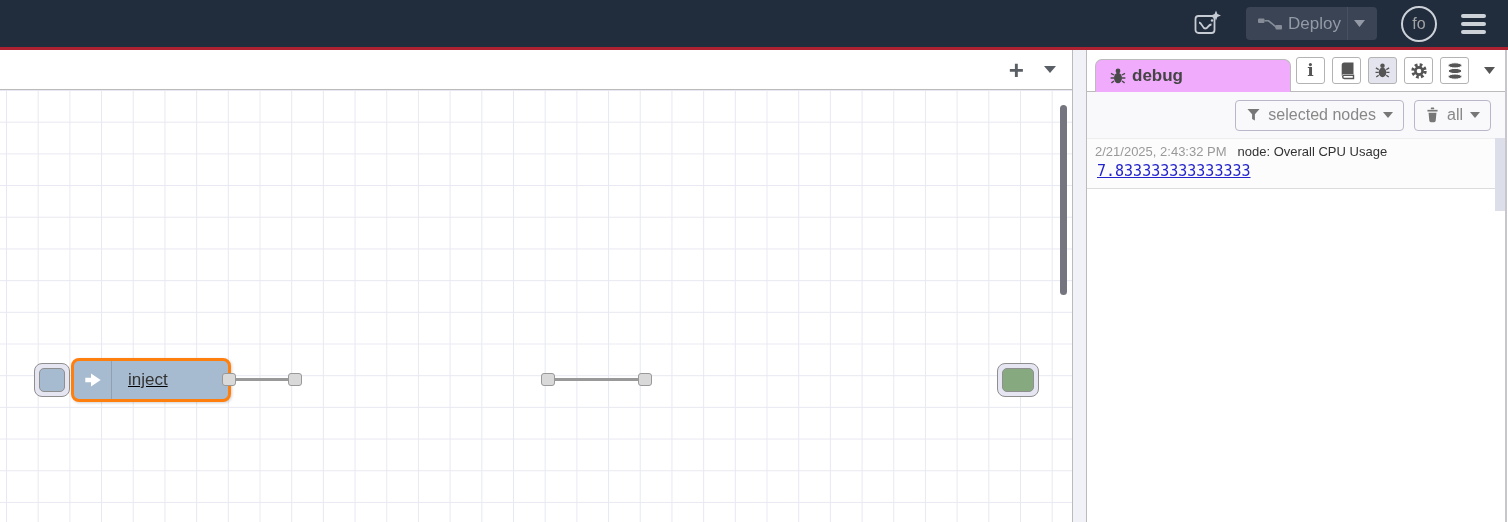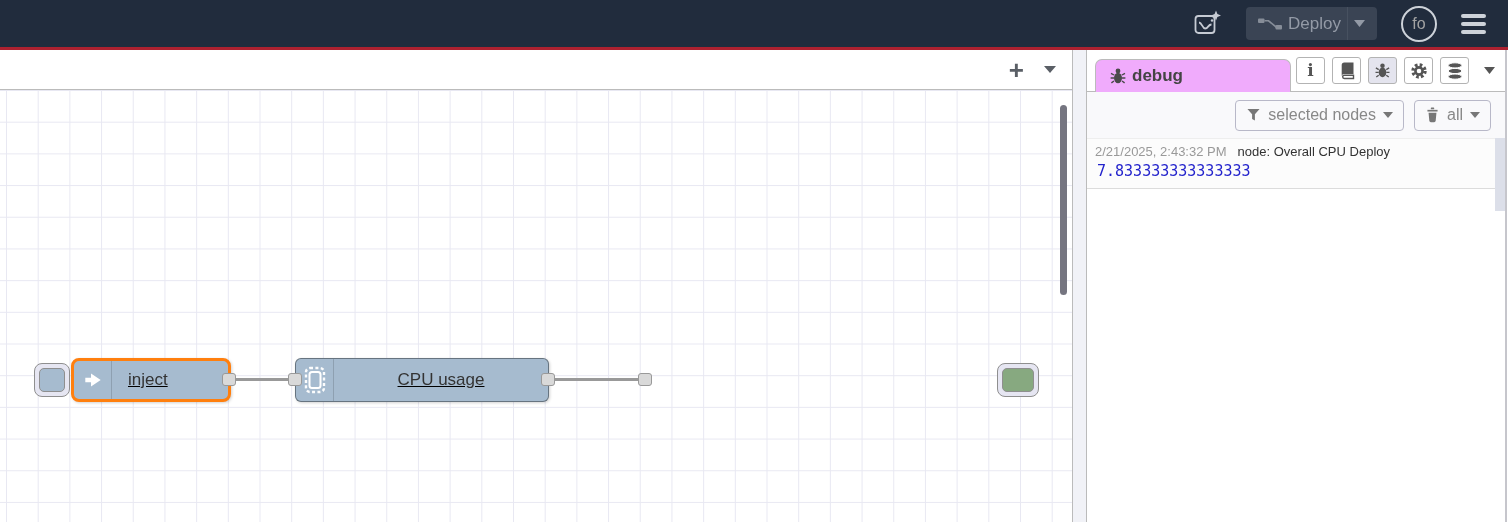--- a/index.html
+++ b/index.html
@@ -99,21 +99,21 @@
 
   .messages { flex: 1; position: relative; background: #fff; }
   .msg { margin-right: 12px; background: #fcfcfc; border-top: 1px solid #eee;
     border-bottom: 1px solid #dcdcdc; padding: 5px 8px 8px; cursor: pointer; }
   .msg-meta { display: flex; gap: 11px; font-size: 13px; }
   .msg-timestamp { color: var(--debug-timestamp, #999); }
   .msg-node { color: var(--debug-node, #333); }
   .msg-property { font-size: 15px; color: var(--debug-property, #a66060);
     margin-top: 2px; }
   .msg-value { font-family: "DejaVu Sans Mono", monospace; font-size: 15px;
-    color: var(--debug-value, #2323cc); margin-top: 3px; padding-left: 2px; }
+    color: var(--debug-value, #2323cc); margin-top: 3px; padding-left: 2px; text-decoration: underline; }
   .debug-scroll { position: absolute; right: 0; top: 0; width: 12px; height: 73px;
     background: #dcdfe9; }
 
   svg { display: block; }
 </style>
 </head>
 <body>
 
 <div class="header">
   <div class="hbtn">
@@ -177,29 +177,20 @@
       <div class="node node-blue selected" style="left:71px; top:268px; width:160px;">
         <div class="icon-box left">
           <svg width="22" height="22" viewBox="0 0 20 20">
             <path d="M3 8h5.2V4.2L17 10l-8.8 5.8V12H3z" fill="#fff"></path>
           </svg>
         </div>
         <div class="node-label" style="padding-left:16px;">inject</div>
       </div>
       <div class="port" style="left:222px; top:283px;"></div>
 
-      <div class="node node-blue" style="left:295px; top:268px; width:254px;">
-        <div class="icon-box left">
-          <svg width="26" height="30" viewBox="0 0 26 30">
-            <rect x="4" y="3" width="18" height="24" rx="4" fill="none" stroke="#fff" stroke-width="2.4" stroke-dasharray="3 2.4" opacity="0.95"></rect>
-            <rect x="7.5" y="7" width="11" height="16" rx="2.5" fill="none" stroke="#fff" stroke-width="2"></rect>
-          </svg>
-        </div>
-        <div class="node-label" style="flex:1; text-align:center;">CPU usage</div>
-      </div>
       <div class="port" style="left:288px; top:283px;"></div>
       <div class="port" style="left:541px; top:283px;"></div>
 
       <div class="port" style="left:638px; top:283px;"></div>
       <div class="side-btn" style="left:997px; top:273px; width:42px;">
         <div class="inner green"></div>
       </div>
 
       <div class="vscroll"></div>
     </div>
@@ -293,21 +284,21 @@
               <path d="M0 0h10L5 6z" fill="currentColor"></path>
             </svg>
         </span>
       </button>
     </div>
 
     <div class="messages">
       <div class="msg">
         <div class="msg-meta">
           <span class="msg-timestamp">2/21/2025, 2:43:32 PM</span>
-          <span class="msg-node">node: Overall CPU Deploy</span>
+          <span class="msg-node">node: Overall CPU Usage</span>
         </div>
         <div class="msg-value">7.833333333333333</div>
       </div>
       <div class="debug-scroll"></div>
     </div>
 
     <div class="right-edge"></div>
   </div>
 </div>
 

